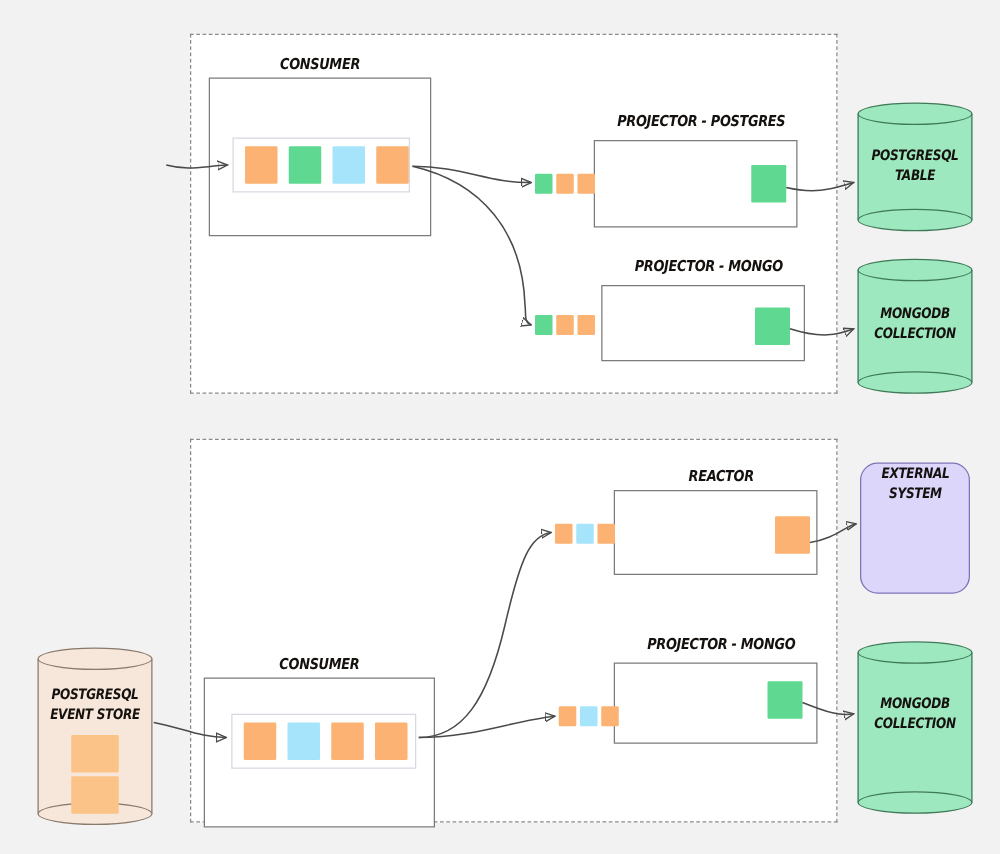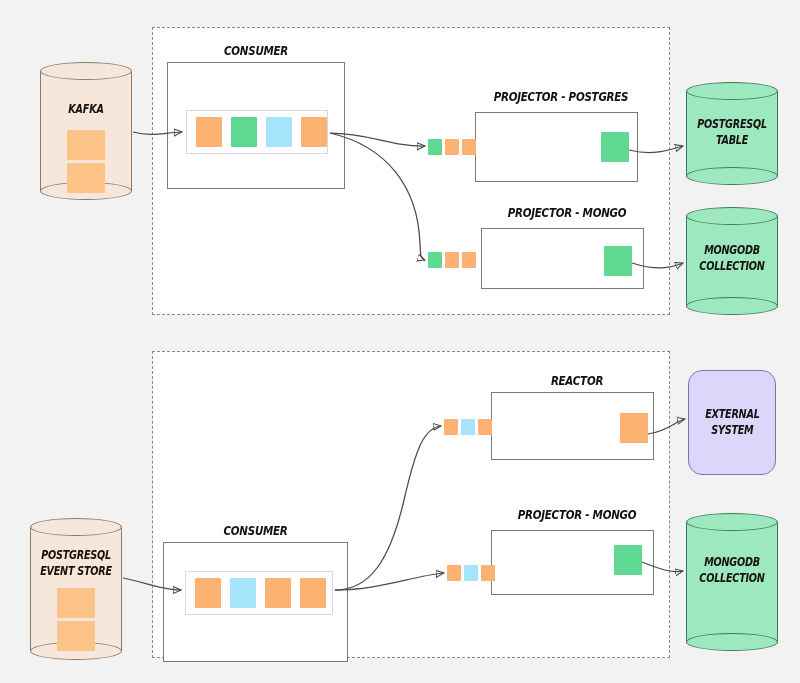--- a/index.html
+++ b/index.html
@@ -107,21 +107,20 @@
   }
 
   
   .extsys {
     position: absolute;
     box-sizing: border-box;
     background: #ddd6fb;
     border: 1.3px solid #7d74b5;
     border-radius: 14px;
     display: flex;
-    align-items: center;
     justify-content: center;
   }
   .extsys span {
     text-align: center;
     font-family: "DejaVu Sans", sans-serif;
     font-weight: bold;
     font-style: italic;
     font-size: 11.5px;
     color: #15110f;
     letter-spacing: -0.3px;
@@ -177,28 +176,20 @@
   }
   #wires path { fill: none; stroke: #4a4a4a; stroke-width: 1.25px; }
 </style>
 </head>
 <body>
 
 <div id="diagram">
 
   <div class="node group" style="left:152px; top:27px; width:518px; height:288px;"></div>
 
-  <div class="cyl beige" style="left:40px; top:62px; width:92px; height:138px;">
-    <div class="body"></div>
-    <div class="top"></div>
-    <div class="bot"></div>
-    <div class="cyl-label" style="top:40px;">KAFKA</div>
-    <div class="rec" style="left:27px; top:68px; width:38px; height:30px;"></div>
-    <div class="rec" style="left:27px; top:101px; width:38px; height:30px;"></div>
-  </div>
 
   <div class="label t12" style="left:167px; top:44px; width:178px;">CONSUMER</div>
   <div class="node box" style="left:167px; top:62px; width:178px; height:127px;"></div>
   <div class="queue" style="left:186px; top:110px; width:142px; height:44px;">
     <div class="ev orange"></div>
     <div class="ev green"></div>
     <div class="ev blue"></div>
     <div class="ev orange"></div>
   </div>
 

